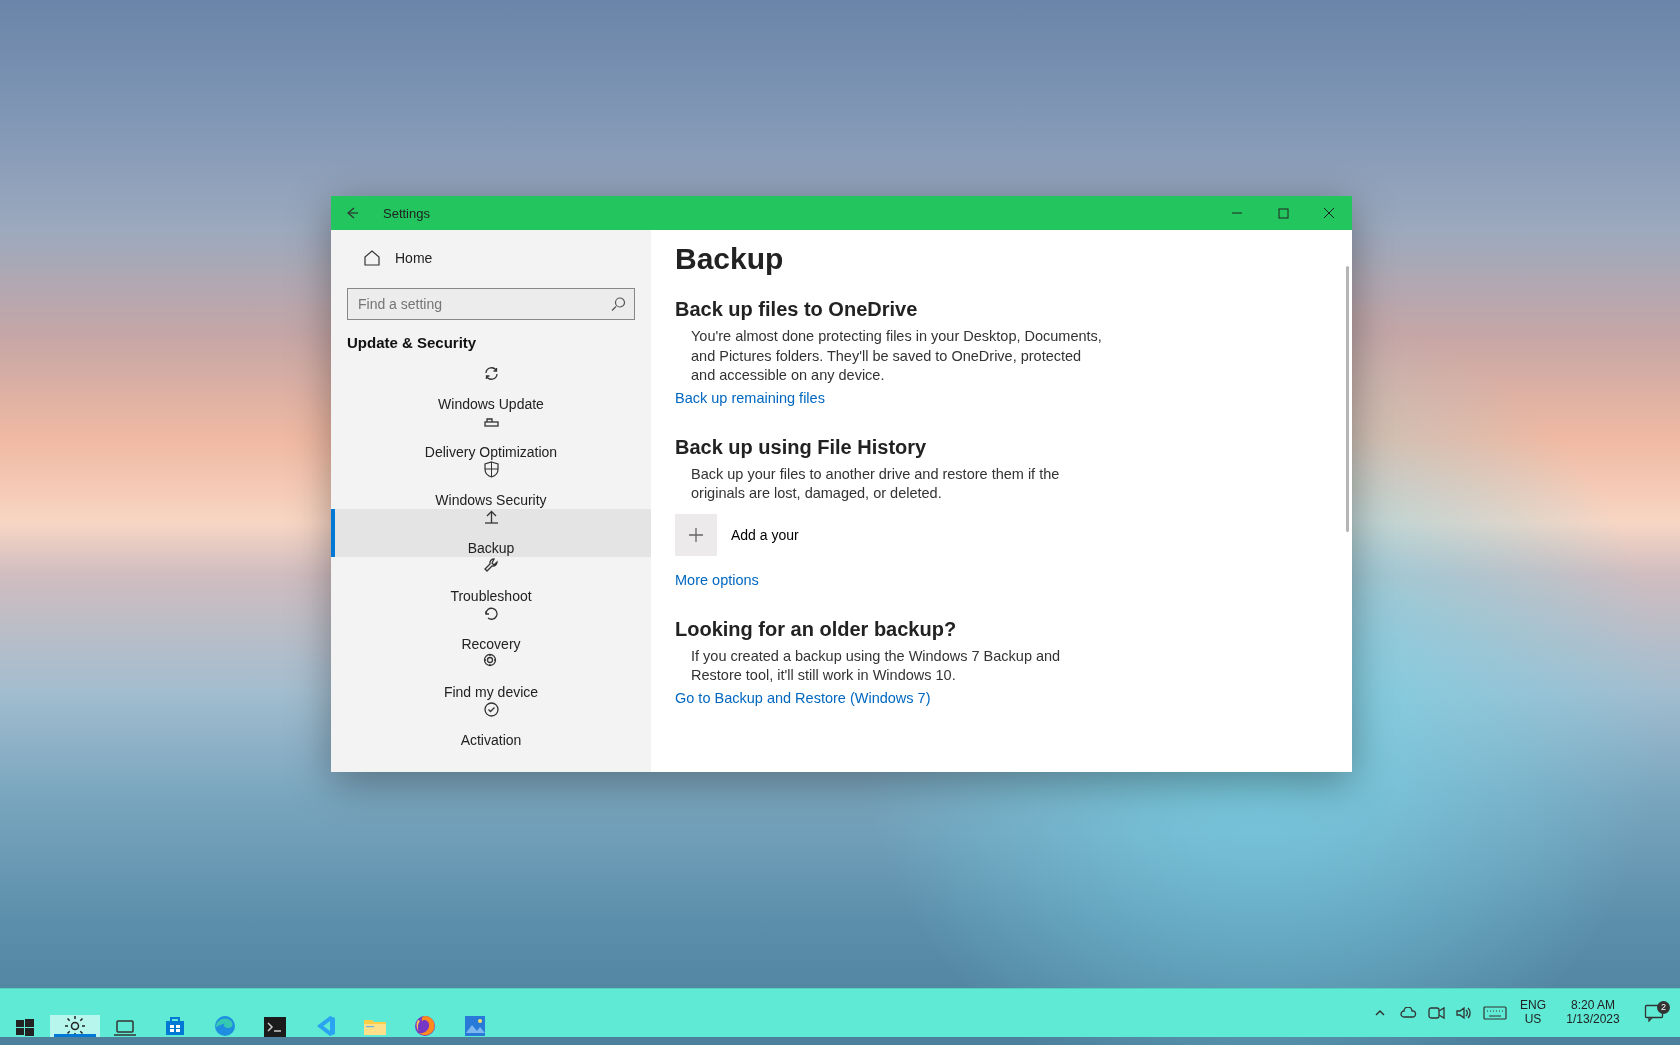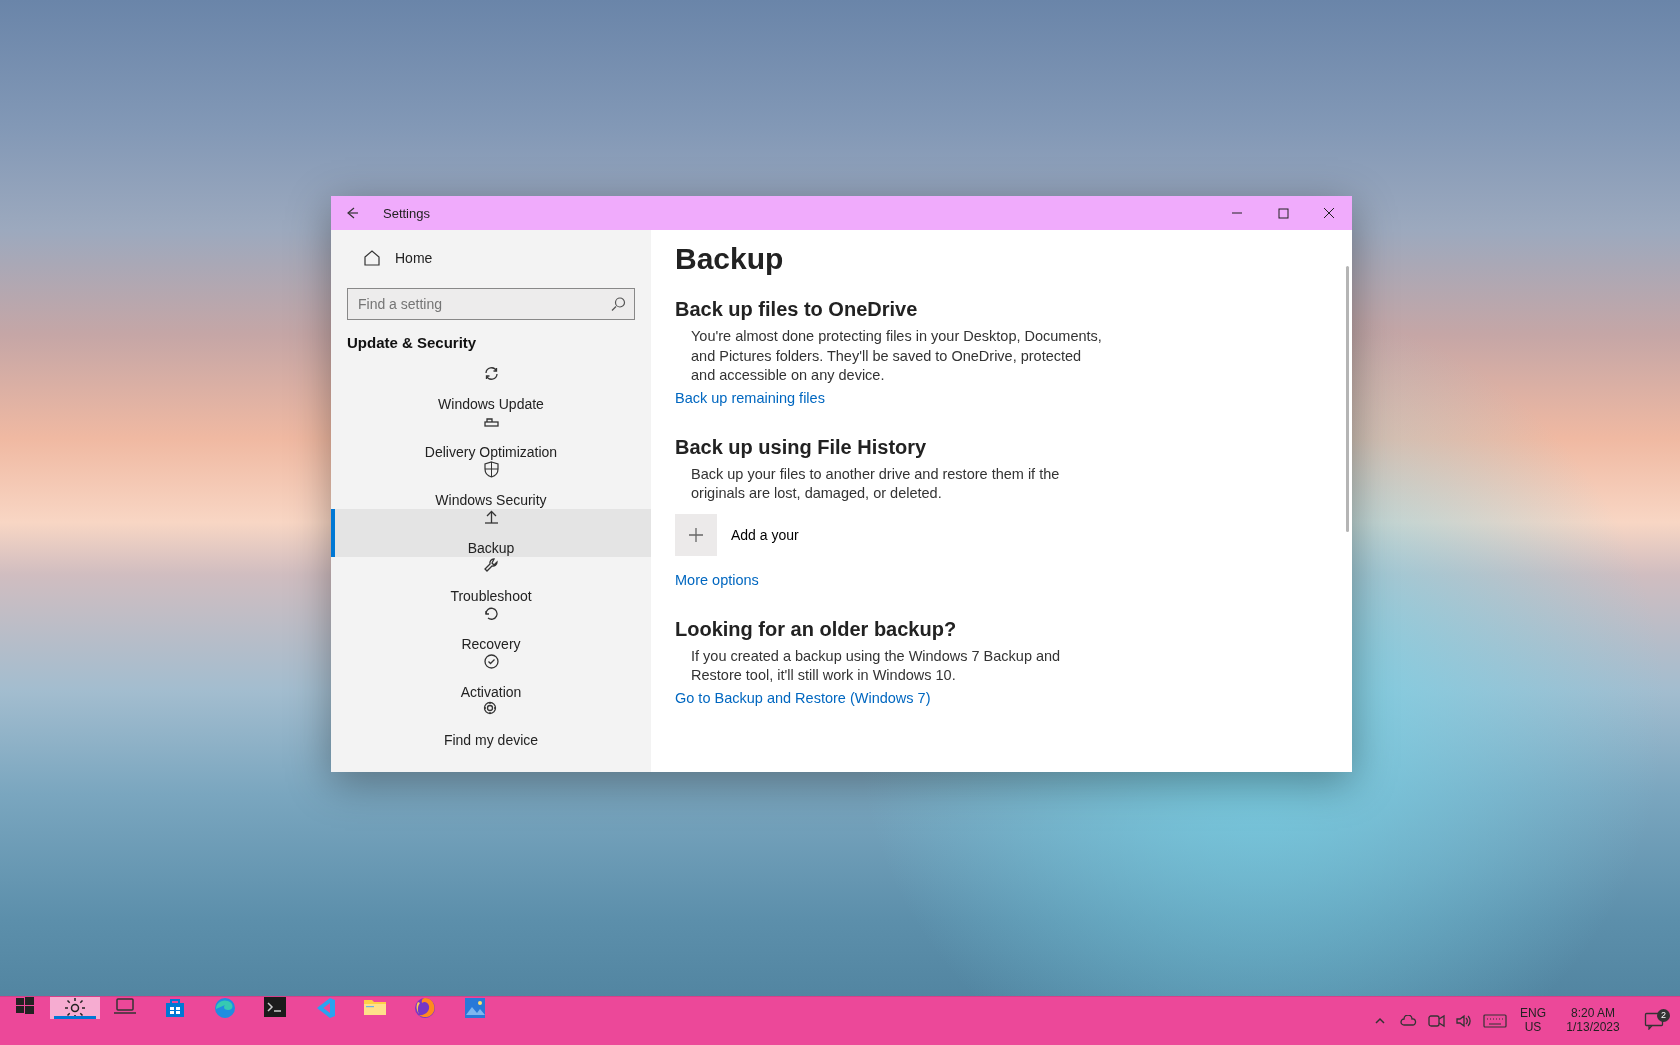--- a/index.html
+++ b/index.html
@@ -43,21 +43,21 @@
     background: #fff;
     box-shadow: 0 10px 40px rgba(0,0,0,0.35);
     display: flex;
     flex-direction: column;
   }
 
   #titlebar {
     height: 34px;
     display: flex;
     align-items: center;
-    background: #f0abfc;
+    background: #22c55e;
     flex: 0 0 34px;
   }
   #titlebar .back-btn {
     width: 42px;
     height: 34px;
     display: flex;
     align-items: center;
     justify-content: center;
     color: #333;
   }
@@ -224,25 +224,25 @@
     height: 266px;
     background: #b5b5b5;
     border-radius: 2px;
   }
 
   
   #taskbar {
     position: absolute;
     left: 0;
     right: 0;
-    bottom: 0;
+    bottom: 8px;
     height: 48px;
-    background: #ec4899;
-    display: flex;
-    align-items: flex-start;
+    background: #5eead4;
+    display: flex;
+    align-items: flex-end;
     border-top: 1px solid rgba(0,0,0,0.1);
   }
   .tb-btn {
     width: 50px;
     display: flex;
     align-items: center;
     justify-content: center;
     position: relative;
   }
   .tb-btn.active {
@@ -437,36 +437,36 @@
               <path d="M3 9 A5.5 5.5 0 1 1 5 13"></path>
                 <path d="M3 6 V9 H6"></path>
             </svg>
           </span>
           <span>Recovery</span>
         </div>
 
         <div class="nav-item">
           <span class="icn">
             <svg width="17" height="17" viewBox="0 0 17 17" fill="none" stroke="#333" stroke-width="1.3">
-              <circle cx="8.5" cy="8.5" r="6.5"></circle>
-                <path d="M5.5 8.5 L7.5 10.5 L11.5 6.5"></path>
-            </svg>
-          </span>
-          <span>Activation</span>
-        </div>
-
-        <div class="nav-item">
-          <span class="icn">
-            <svg width="17" height="17" viewBox="0 0 17 17" fill="none" stroke="#333" stroke-width="1.3">
               <circle cx="7" cy="7" r="2.5"></circle>
                 <path d="M7 1 V3 M7 11 V13 M1 7 H3 M11 7 H13"></path>
                 <circle cx="7" cy="7" r="5.5"></circle>
             </svg>
           </span>
           <span>Find my device</span>
+        </div>
+
+        <div class="nav-item">
+          <span class="icn">
+            <svg width="17" height="17" viewBox="0 0 17 17" fill="none" stroke="#333" stroke-width="1.3">
+              <circle cx="8.5" cy="8.5" r="6.5"></circle>
+                <path d="M5.5 8.5 L7.5 10.5 L11.5 6.5"></path>
+            </svg>
+          </span>
+          <span>Activation</span>
         </div>
 
       </div>
     </div>
 
     <div id="content">
       <div id="content-inner">
         <div class="page-heading">Backup</div>
 
         <div class="section">

